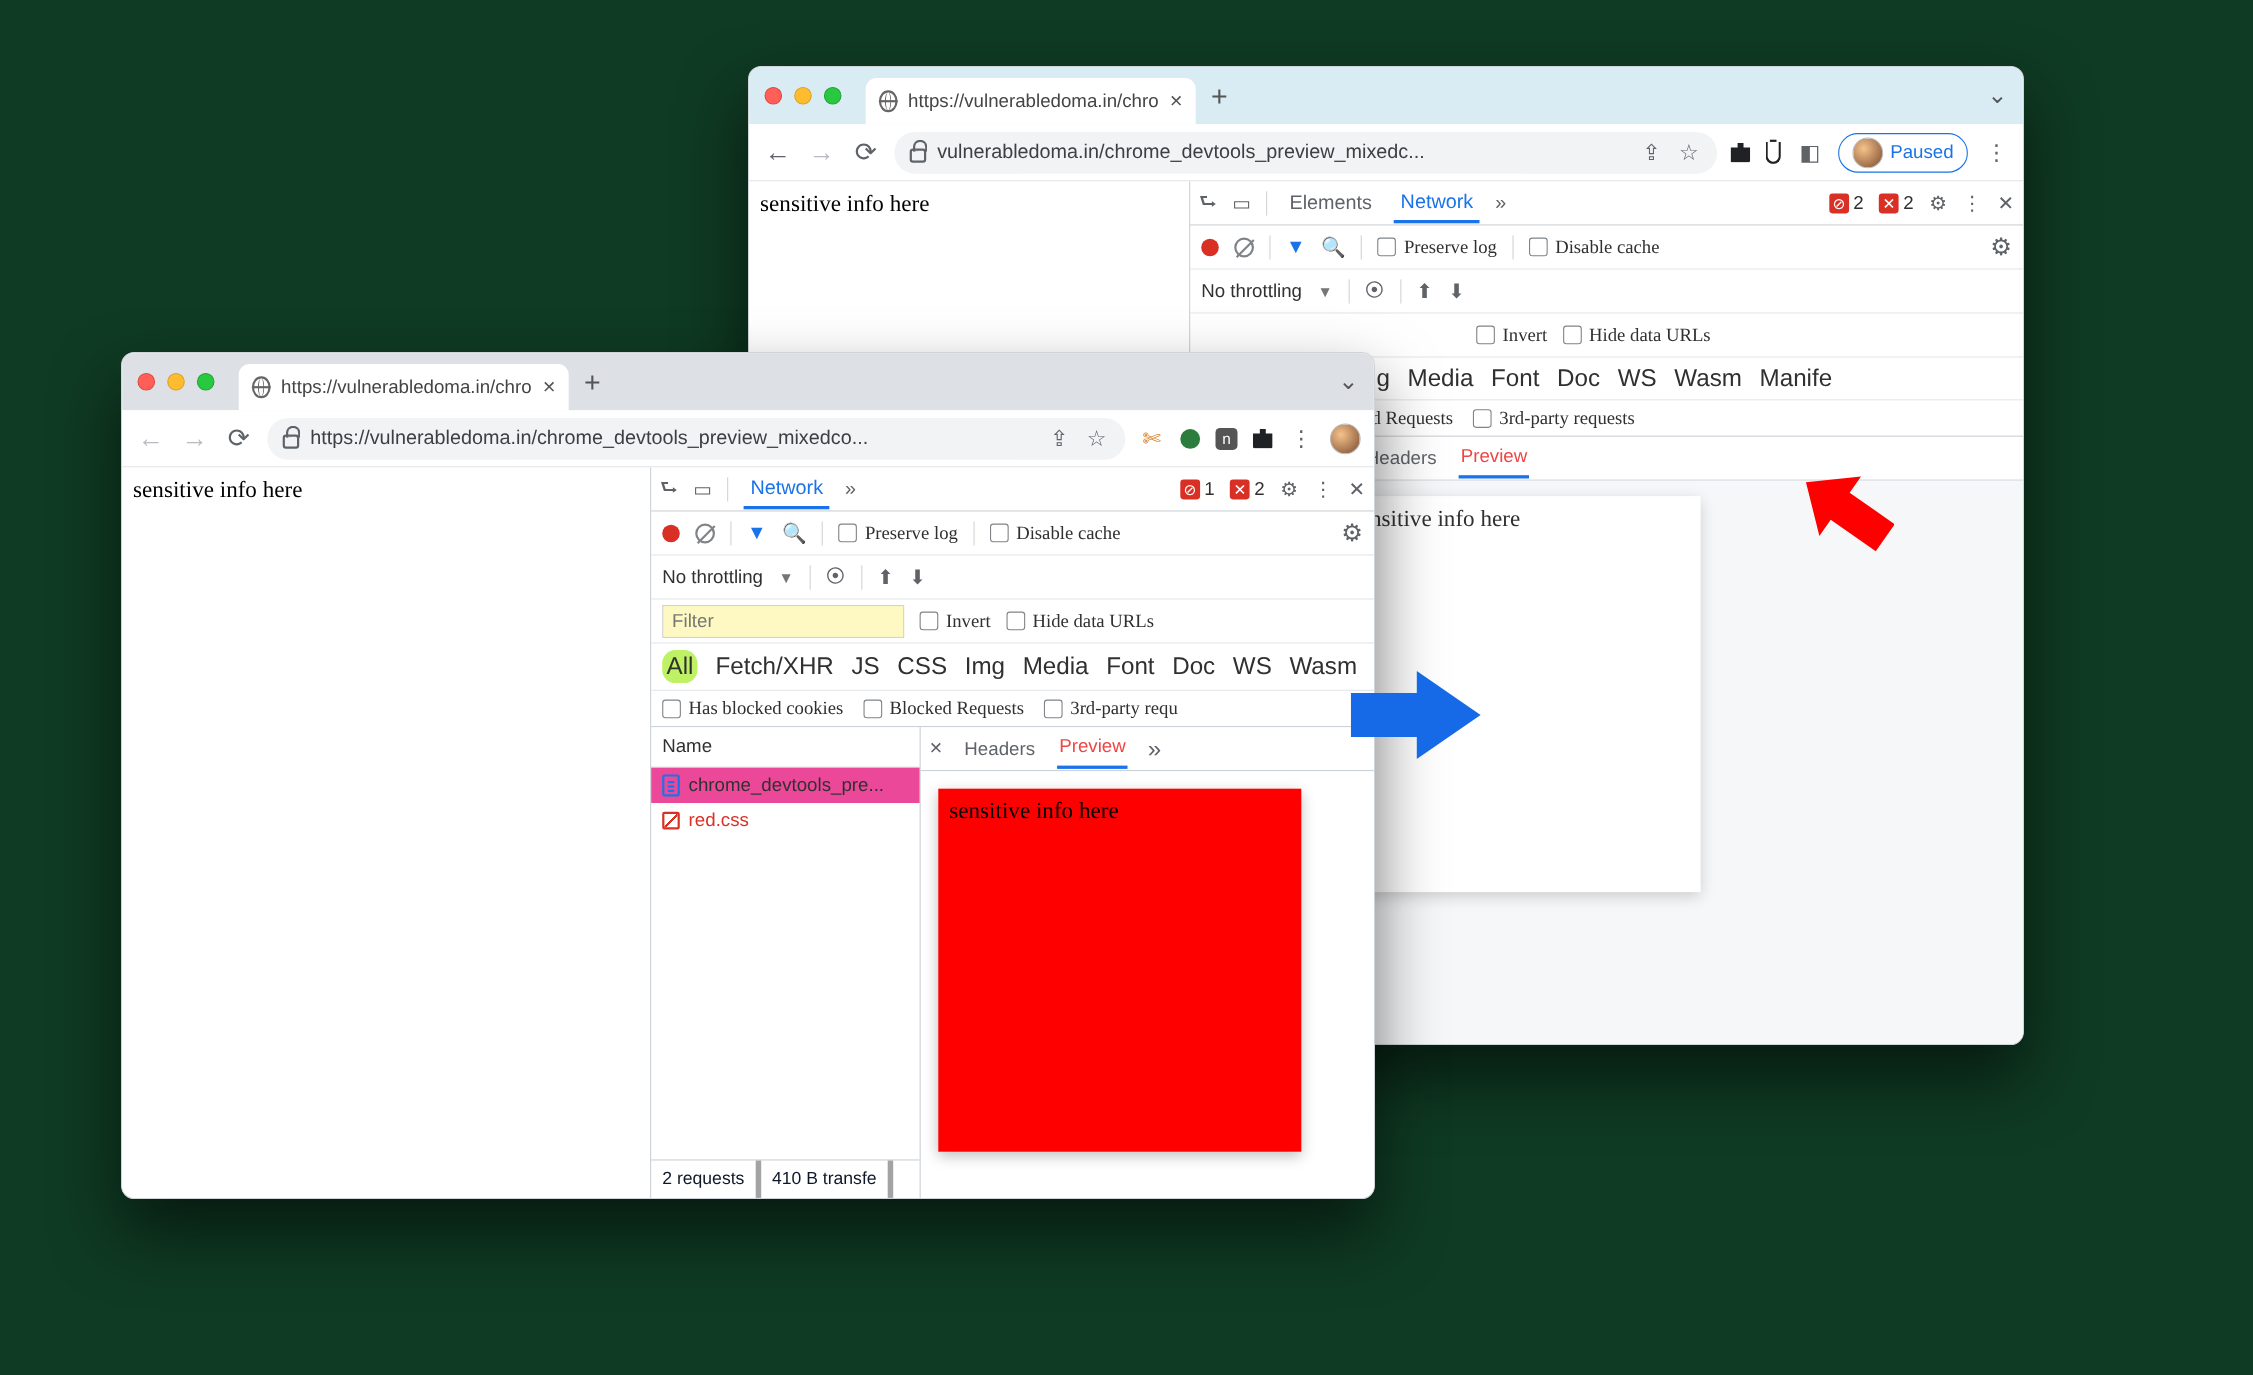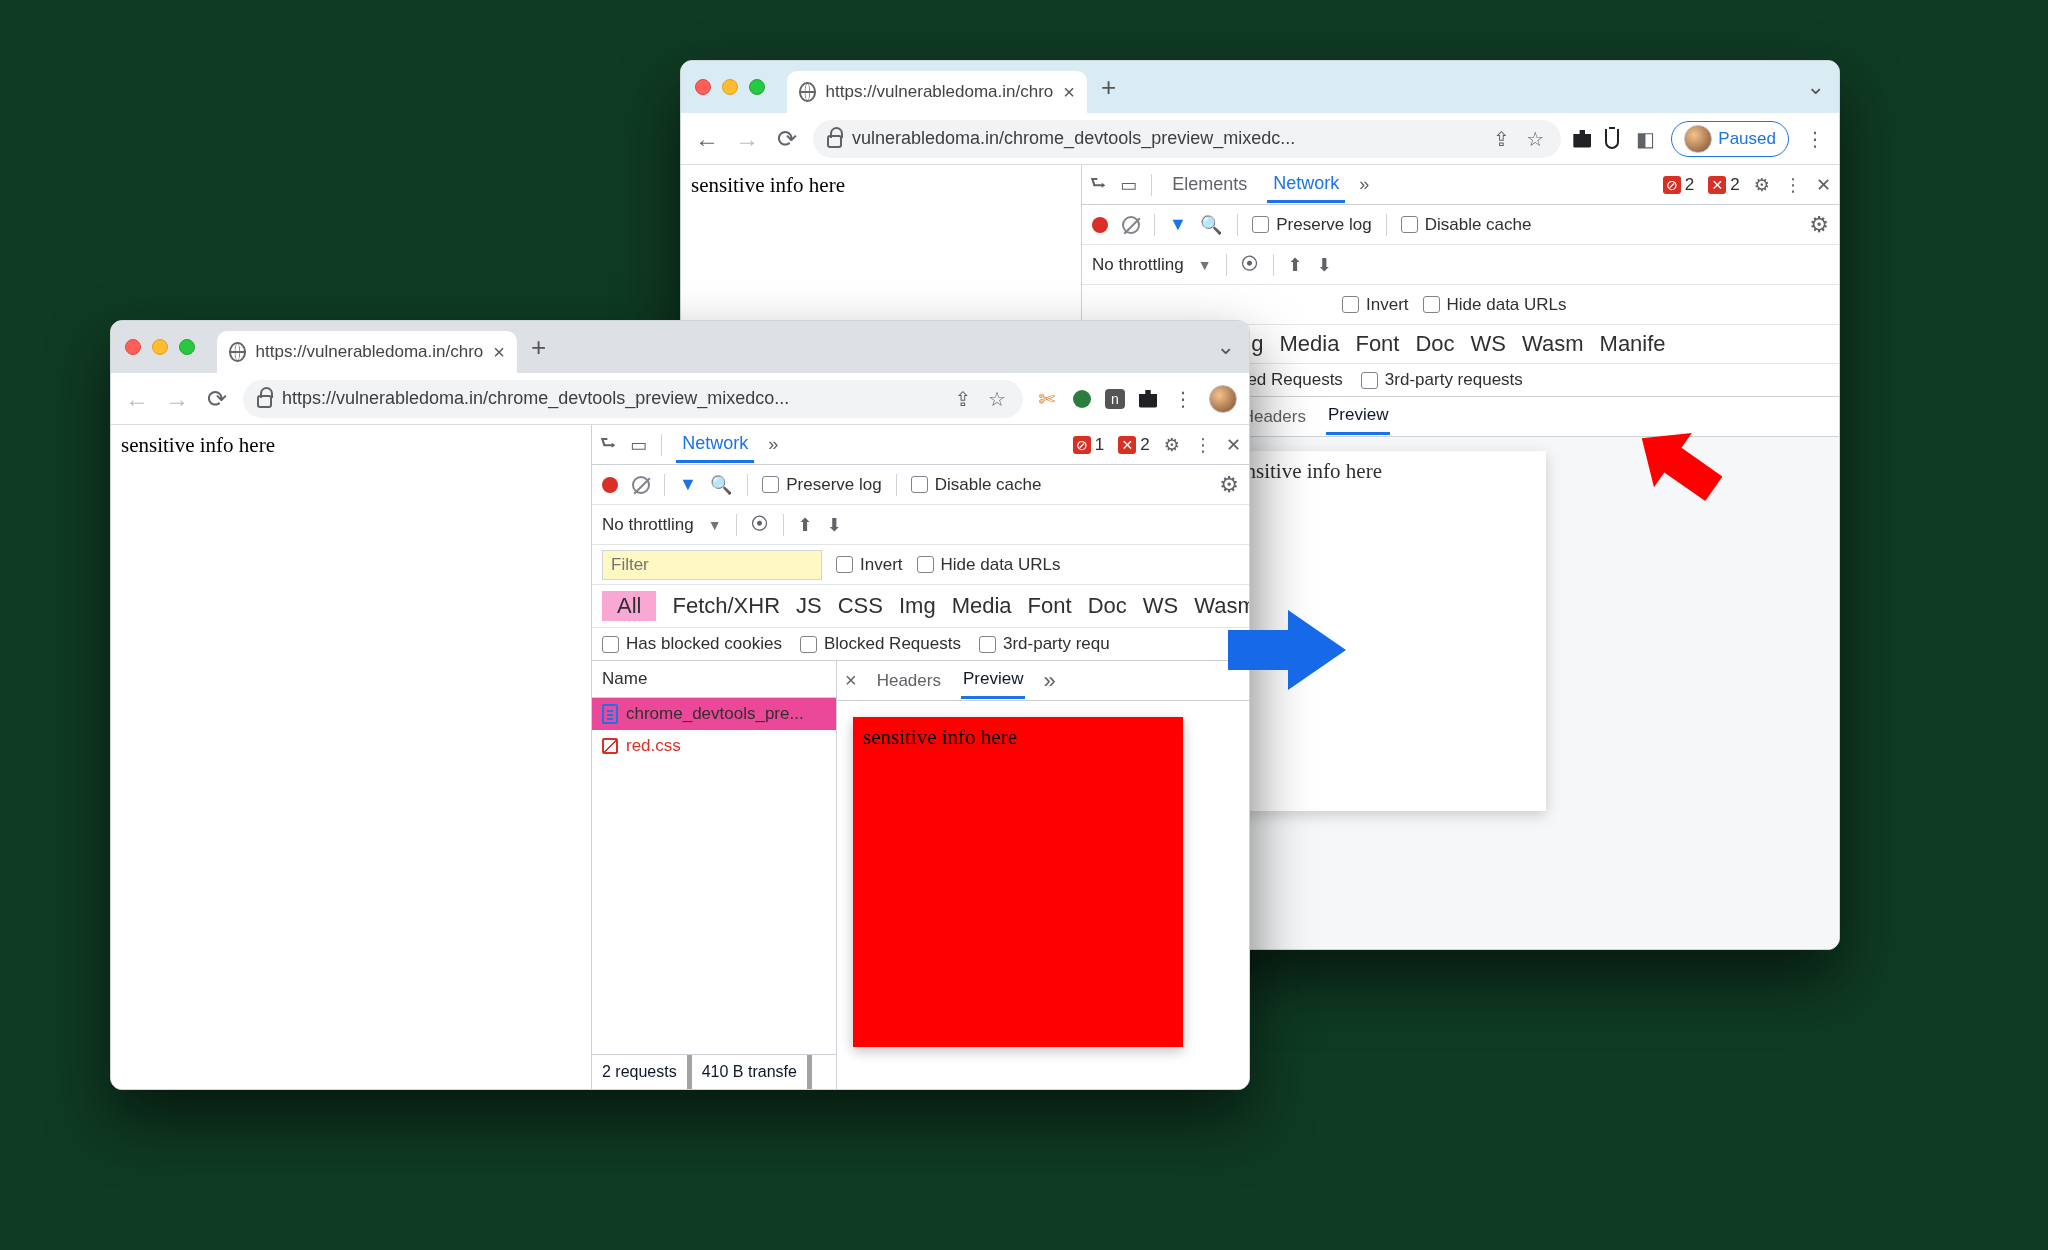--- a/index.html
+++ b/index.html
@@ -160,42 +160,42 @@
     border-bottom: 1px solid #e3e6e9;
     white-space: nowrap;
   }
   .rec-dot { width: 16px; height: 16px; background: #d93025; border-radius: 50%; }
   .no-sign { width: 18px; height: 18px; border: 2px solid #808488; border-radius: 50%; position: relative; }
   .no-sign::after { content:""; position:absolute; width:22px; height:2px; background:#808488; top:7px; left:-3px; transform:rotate(-45deg); }
   .funnel { color: #1a73e8; font-size: 18px; }
   .magnify { color: #5f6368; font-size: 18px; }
   .gear { color: #5f6368; font-size: 22px; margin-left: auto; }
   .cb { width: 17px; height: 17px; border: 1.5px solid #808488; border-radius: 3px; display:inline-block; }
-  .cb-label { display: inline-flex; align-items: center; gap: 7px; color: #303030; }
+  .cb-label { display: inline-flex; align-items: center; gap: 7px; color: #303030; font-family: Liberation Serif, serif; }
   .sep { width: 1px; height: 22px; background: #d0d4d8; }
   .throttling-row .tri { font-size: 14px; color: #757575; }
   .wifi { font-size: 18px; color: #5f6368; }
   .arrow-up, .arrow-down { color: #5f6368; font-size: 18px; }
   
   .filter-input {
     flex: 1; max-width: 220px;
     border: 1px solid #d0d4d8;
     padding: 4px 8px;
     font-size: 17px;
     color: #888;
     background: #fef9c3;
   }
   .type-row {
     display: flex; align-items: center; gap: 16px;
     padding: 6px 10px;
     border-bottom: 1px solid #e3e6e9;
     white-space: nowrap; overflow: hidden;
     font-size: 22px; color: #303030;
   }
-  .type-row .sel { background: #f9a8d4; border-radius: 0; padding: 2px 15px; }
+  .type-row .sel { background: #bef264; border-radius: 12px; padding: 2px 4px; }
   .bottom-filters {
     display:flex; gap:18px; padding:6px 10px;
     border-bottom: 1px solid #cbd1d6;
     white-space: nowrap; overflow:hidden;
   }
   
   .net-lower { display: flex; flex: 1; min-height: 0; }
   .net-list {
     width: 245px; border-right: 1px solid #cbd1d6; display: flex; flex-direction: column;
   }
@@ -228,21 +228,21 @@
     border-right: 5px solid #a3a3a3; white-space:nowrap;
   }
   
   .detail-col { flex: 1; display: flex; flex-direction: column; min-width: 0; }
   .detail-tabs {
     display:flex; align-items:center; gap: 18px;
     border-bottom: 1px solid #cbd1d6; padding: 0 8px; height: 40px;
   }
   .detail-tabs .x { color:#5f6368; font-size:20px; }
   .detail-tabs .t { color:#5f6368; font-size:17px; padding: 7px 2px; }
-  .detail-tabs .t.active { color:#0f172a; border-bottom: 3px solid #1a73e8; }
+  .detail-tabs .t.active { color:#ef4444; border-bottom: 3px solid #1a73e8; }
   .detail-tabs .more { color:#5f6368; font-size:22px; }
   .preview-surface {
     flex:1; padding: 16px; overflow:hidden;
   }
   .preview-box {
     width: 330px; height: 330px;
     box-shadow: 0 4px 12px rgba(0,0,0,.25);
   }
   .preview-box.red { background: #ff0000; }
   .preview-box .txt {

